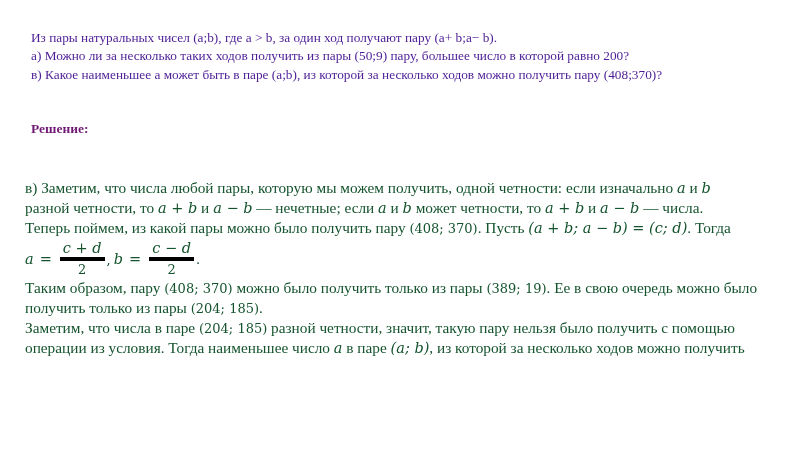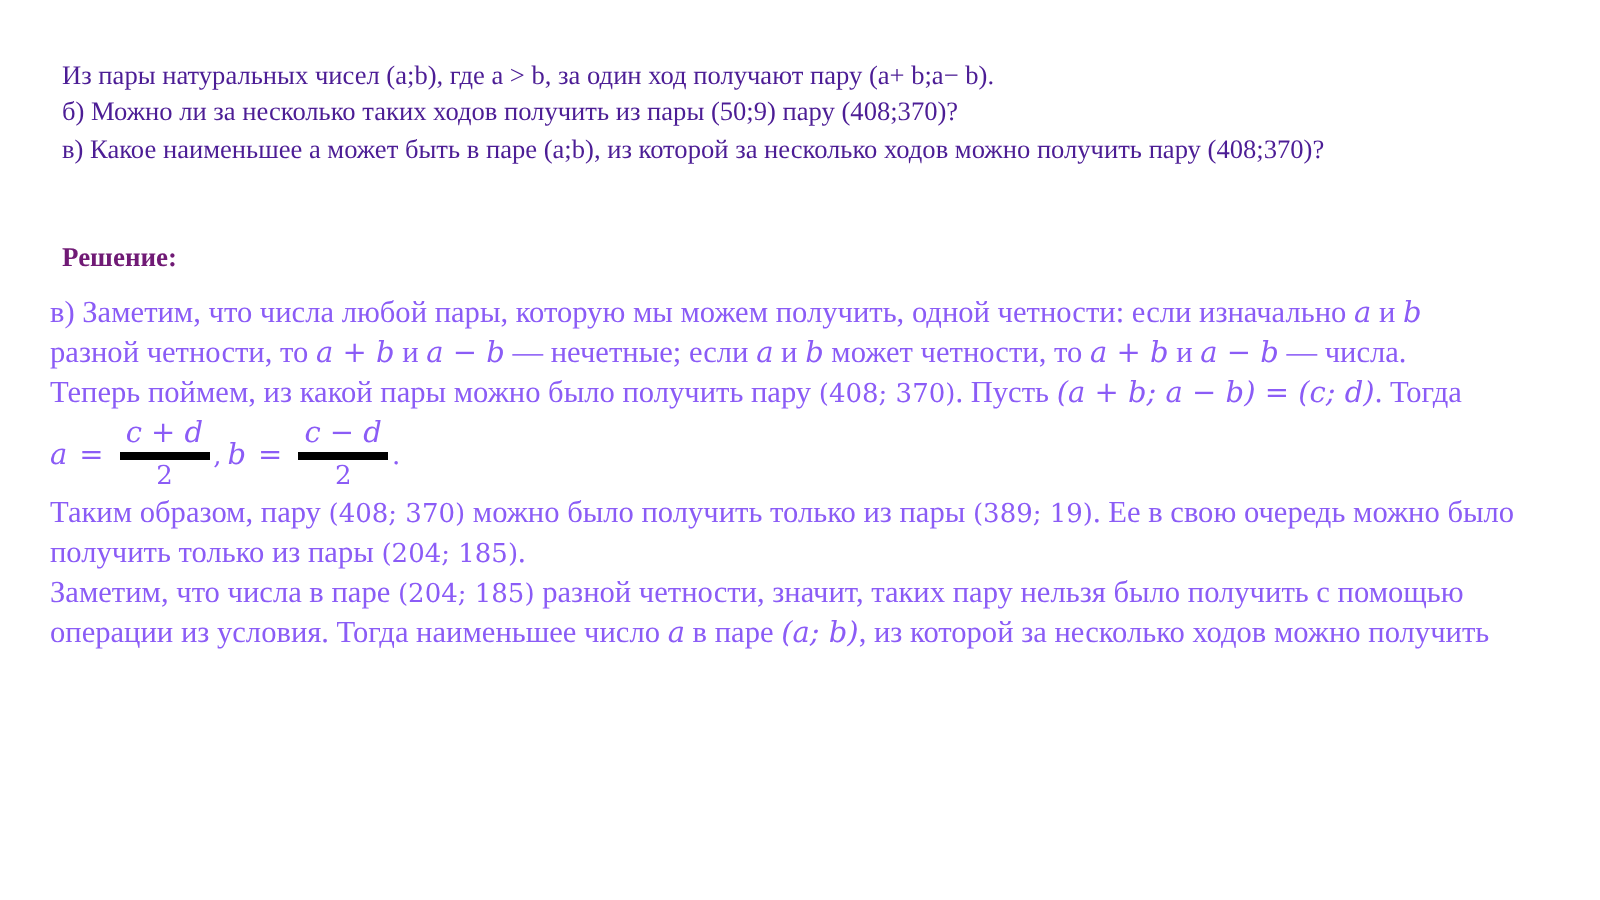--- a/index.html
+++ b/index.html
@@ -12,22 +12,22 @@
     position: absolute; left: 31px; top: 29px;
     color: #4c1d95; font-size: 13.3px; line-height: 18.4px;
     white-space: nowrap;
   }
   .task .line { display: block; }
   .heading {
     position: absolute; left: 31px; top: 121px;
     color: #701a75; font-weight: bold; font-size: 13.5px;
   }
   .solution {
-    position: absolute; left: 25px; top: 147px;
-    color: #8b5cf6; font-size: 15.3px; line-height: 19px;
+    position: absolute; left: 25px; top: 178px;
+    color: #14532d; font-size: 15.3px; line-height: 19px;
     white-space: nowrap;
   }
   .solution .line { display: block; }
   .m { font-style: italic; font-family: "DejaVu Serif", serif; font-size: 14.5px; }
   .mn { font-family: "DejaVu Serif", serif; font-size: 13px; }
   .frac-line {
     display: block; height: 40px; position: relative;
   }
   .frac {
     display: inline-block; vertical-align: middle; text-align: center;
@@ -36,21 +36,21 @@
   .frac .num { display: block; border-bottom: 4px solid #000000; padding: 0 3px; line-height: 18px; }
   .frac .den { display: block; line-height: 18px; }
   .fl-inner { position: absolute; left: 0; top: 1px; display: flex; align-items: center; }
   .eq { font-family: "DejaVu Serif", serif; font-size: 14.5px; margin: 0 6px; }
 </style>
 </head>
 <body>
 
 <div class="task">
   <span class="line">Из пары натуральных чисел (a;b),   где a &gt; b,   за один ход получают пару (a+ b;a− b).</span>
-  <span class="line">б) Можно ли за несколько таких ходов получить из пары (50;9)   пару (408;370)?</span>
+  <span class="line">а) Можно ли за несколько таких ходов получить из пары (50;9)   пару, большее число в которой равно 200?</span>
   <span class="line">в) Какое наименьшее a   может быть в паре (a;b),   из которой за несколько ходов можно получить пару (408;370)?</span>
 </div>
 
 <div class="heading">Решение:</div>
 
 <div class="solution">
   <span class="line">
     <span>в) Заметим, что числа любой пары, которую мы можем получить, одной четности: если изначально </span><span class="m">a</span><span> и </span><span class="m">b</span>
   </span>
   <span class="line">
@@ -77,18 +77,18 @@
       <span class="mn">.</span>
     </span>
   </span>
   <span class="line">
     <span>Таким образом, пару </span><span class="mn">(408; 370)</span><span> можно было получить только из пары </span><span class="mn">(389; 19)</span><span>. Ее в свою очередь можно было</span>
   </span>
   <span class="line">
     <span>получить только из пары </span><span class="mn">(204; 185)</span><span>.</span>
   </span>
   <span class="line">
-    <span>Заметим, что числа в паре </span><span class="mn">(204; 185)</span><span> разной четности, значит, таких пару нельзя было получить с помощью</span>
+    <span>Заметим, что числа в паре </span><span class="mn">(204; 185)</span><span> разной четности, значит, такую пару нельзя было получить с помощью</span>
   </span>
   <span class="line">
     <span>операции из условия. Тогда наименьшее число </span><span class="m">a</span><span> в паре </span><span class="m">(a; b)</span><span>, из которой за несколько ходов можно получить</span>
   </span>
 </div>
 
 </body></html>

